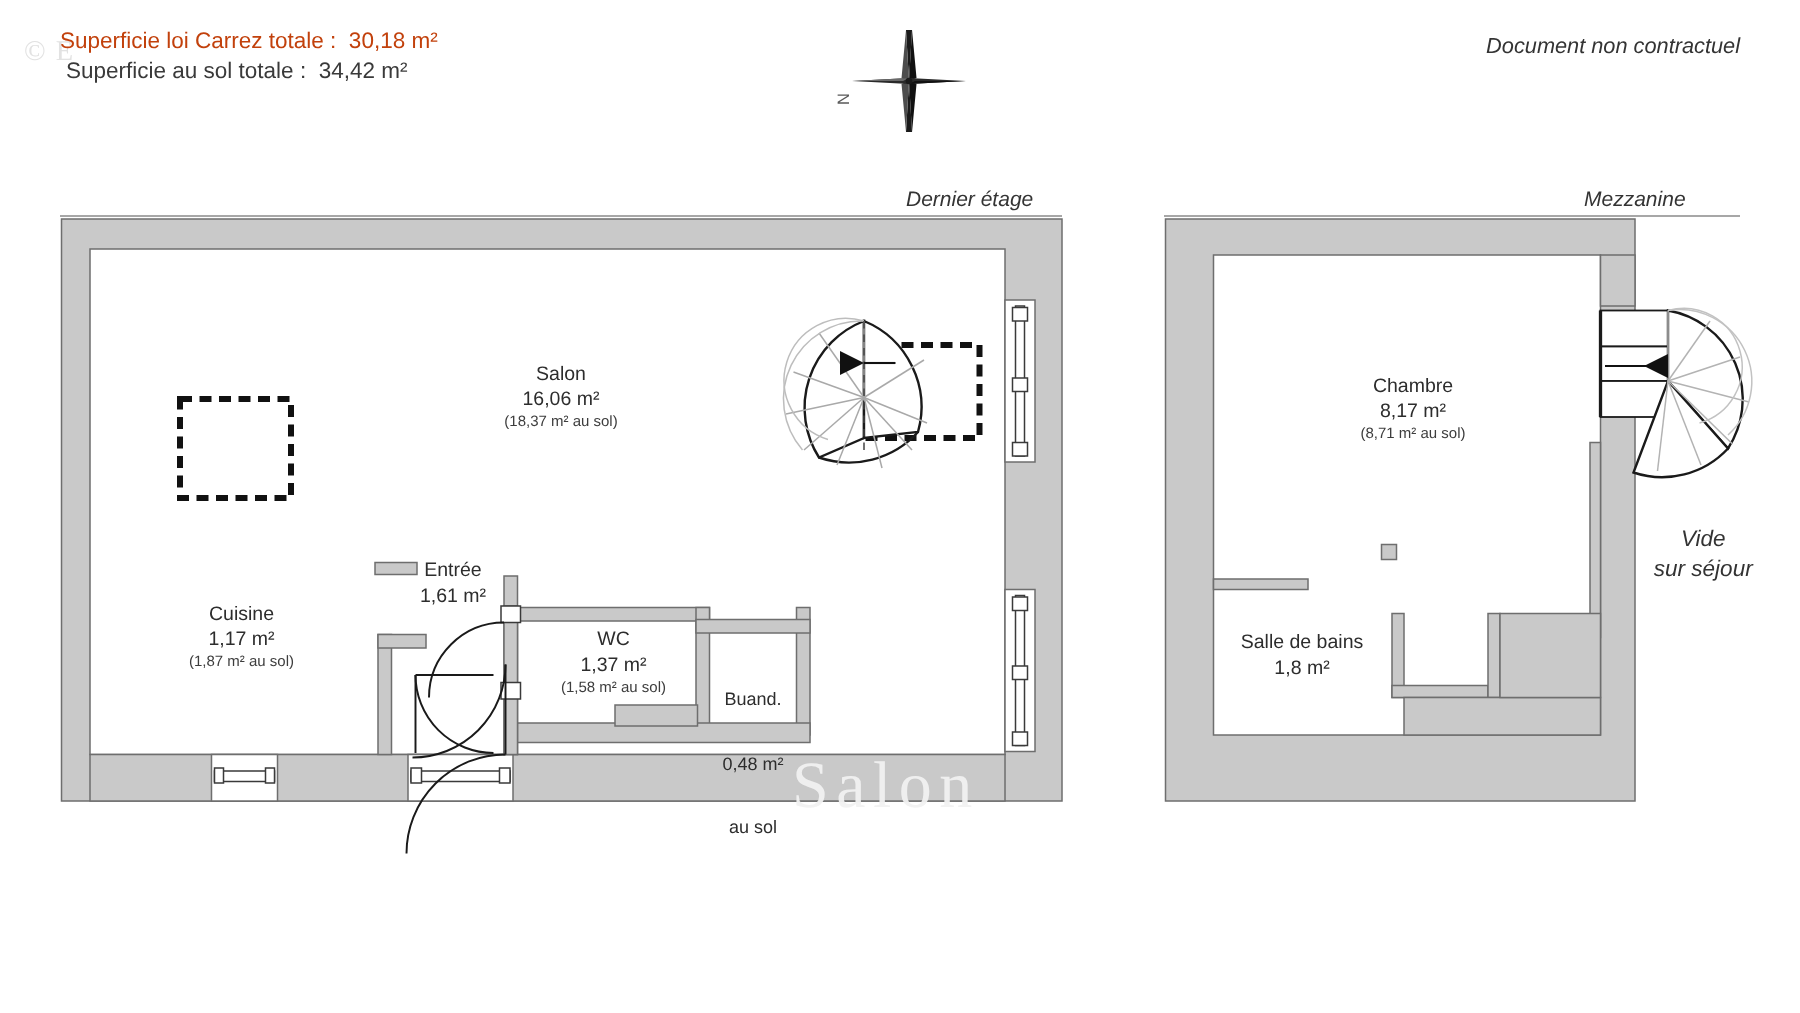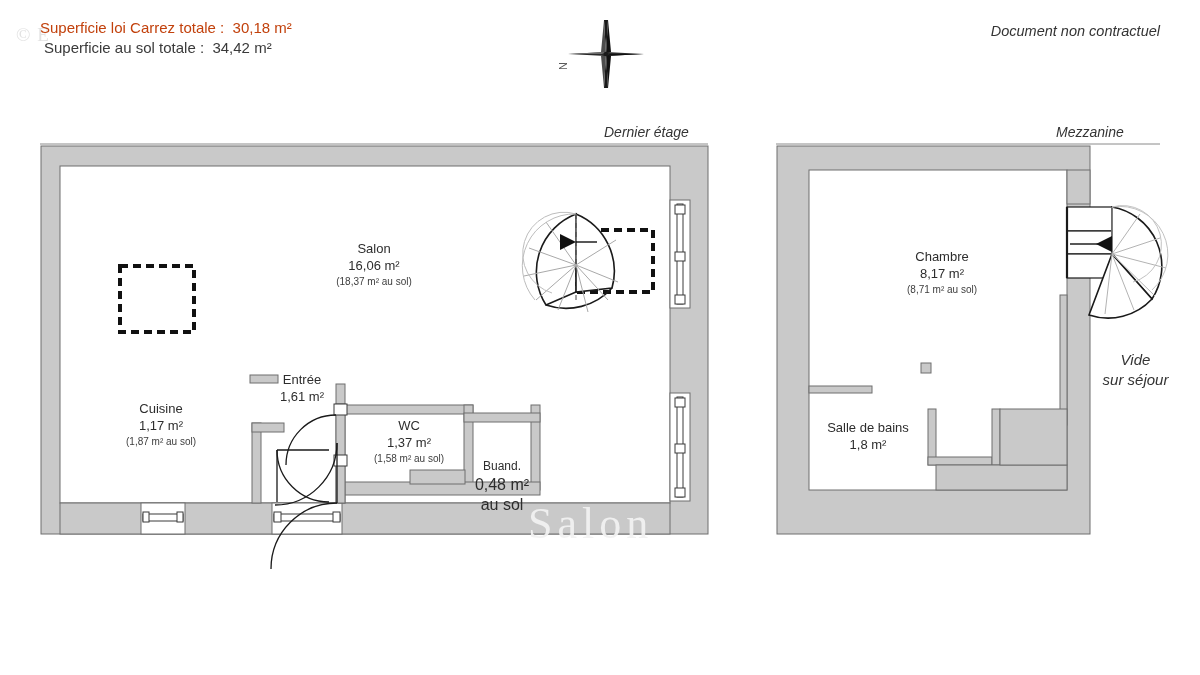--- a/index.html
+++ b/index.html
@@ -88,21 +88,21 @@
     position: absolute;
     text-align: center;
     line-height: 1.3;
     color: #2d2d2d;
     white-space: nowrap;
   }
   .room-label .rname { font-size: 13px; }
   .room-label .rarea { font-size: 13px; }
   .room-label .rsol  { font-size: 10px; color: #3d3d3d; }
   .room-label.small .rname { font-size: 12px; margin-top: 34px; }
-  .room-label.small .rarea { font-size: 16px; }
+  .room-label.small .rarea { font-size: 12px; margin-top: 27px; }
 
   .vide-label {
     position: absolute;
     text-align: center;
     font-style: italic;
     font-size: 15px;
     line-height: 1.35;
     color: #333;
     white-space: nowrap;
   }

